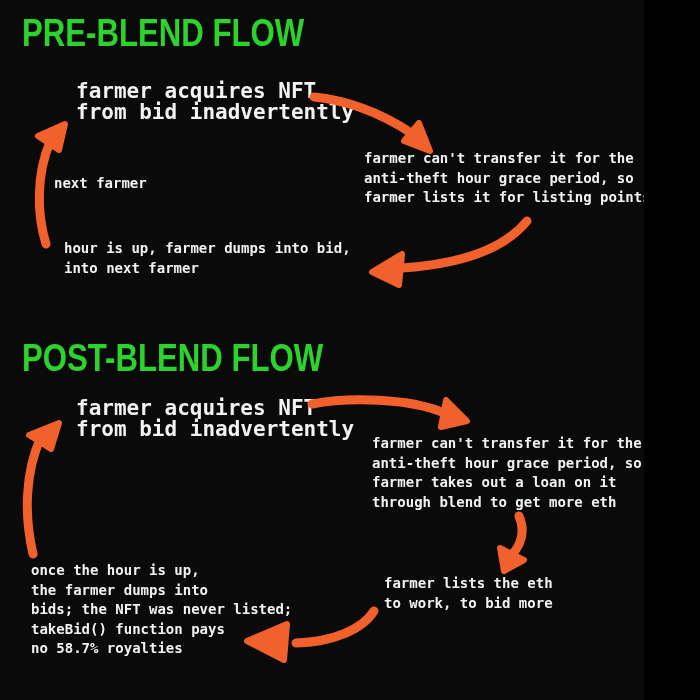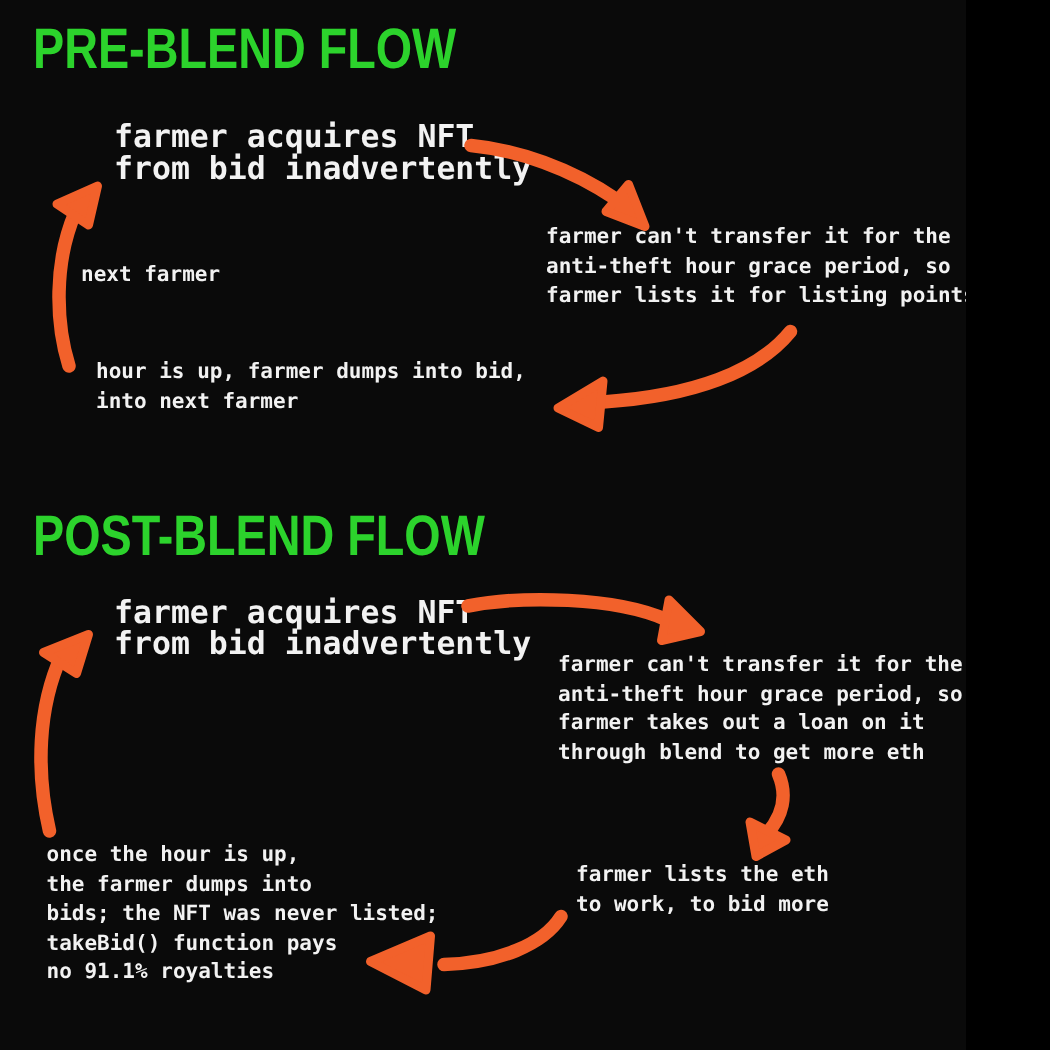--- a/index.html
+++ b/index.html
@@ -90,21 +90,21 @@
 farmer takes out a loan on it
 through blend to get more eth</div>
 
   <div class="node" style="left:384px; top:574px;">farmer lists the eth
 to work, to bid more</div>
 
   <div class="node" style="left:31px; top:561px;">once the hour is up,
 the farmer dumps into
 bids; the NFT was never listed;
 takeBid() function pays
-no 91.1% royalties</div>
+no 58.7% royalties</div>
 
   <svg class="arrow-layer" viewBox="0 0 700 700" xmlns="http://www.w3.org/2000/svg">
 
     <g class="arrow">
       <path d="M314,97 C345,100 380,112 411,133"></path>
       <polygon points="430,151 404,141 419,123"></polygon>
     </g>
 
     <g class="arrow">
       <path d="M527,221 C505,248 462,264 402,268"></path>

